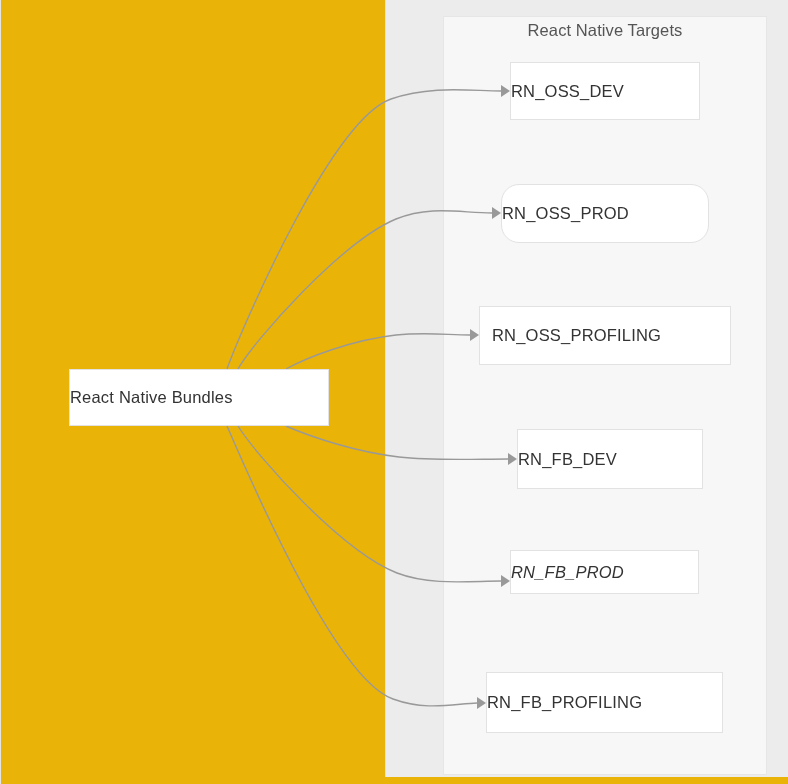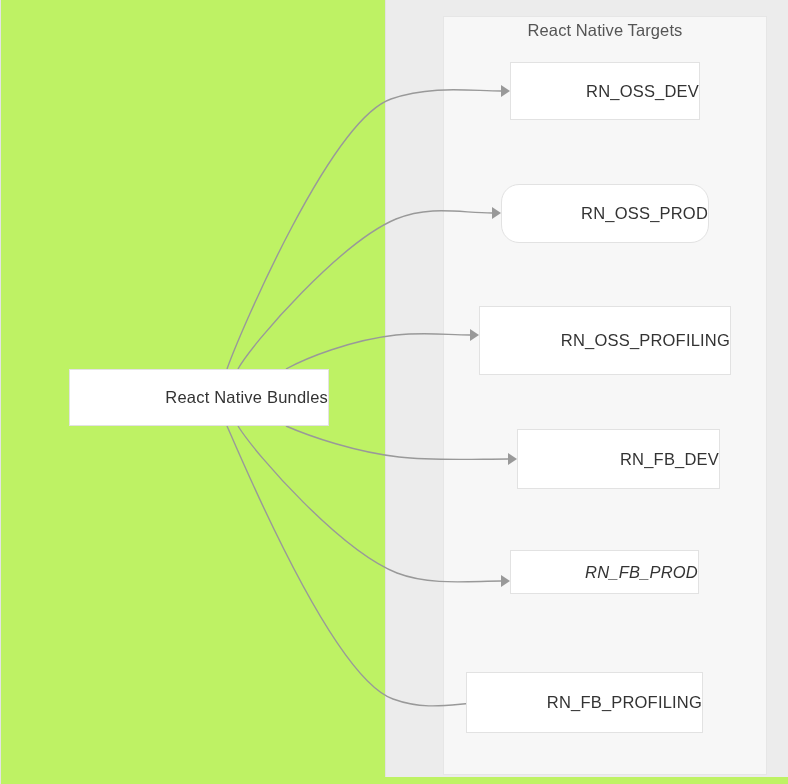--- a/index.html
+++ b/index.html
@@ -7,21 +7,21 @@
     padding: 0;
     background: #ffffff;
   }
   body {
     font-family: "Liberation Sans", sans-serif;
   }
   #canvas {
     position: relative;
     width: 788px;
     height: 784px;
-    background: #bef264;
+    background: #eab308;
     border-left: 1px solid #e4e4e4;
     box-sizing: border-box;
     overflow: hidden;
   }
   
   #cluster-band {
     position: absolute;
     left: 384px;
     top: 0px;
     width: 404px;
@@ -68,21 +68,21 @@
     fill: #999999;
     stroke: none;
   }
   .node {
     position: absolute;
     background: #ffffff;
     border: 1px solid #e2e2e2;
     box-sizing: border-box;
     display: flex;
     align-items: center;
-    justify-content: flex-end;
+    justify-content: flex-start;
     font-size: 16.5px;
     color: #333333;
     letter-spacing: 0.2px;
     white-space: nowrap;
   }
   .node-label {
     pointer-events: none;
   }
 </style>
 </head>
@@ -118,27 +118,27 @@
   <div id="nodes">
       <div class="node" style="left: 68px; top: 369px; width: 260px; height: 57px;">
         <span class="node-label">React Native Bundles</span>
       </div>
       <div class="node" style="left: 509px; top: 62px; width: 190px; height: 58px;">
         <span class="node-label">RN_OSS_DEV</span>
       </div>
       <div class="node" style="left: 500px; top: 184px; width: 208px; height: 59px; border-radius: 18px;">
         <span class="node-label">RN_OSS_PROD</span>
       </div>
-      <div class="node" style="left: 478px; top: 306px; width: 252px; height: 69px;">
+      <div class="node" style="left: 478px; top: 306px; width: 252px; height: 59px; padding-left: 12px;">
         <span class="node-label">RN_OSS_PROFILING</span>
       </div>
-      <div class="node" style="left: 516px; top: 429px; width: 203px; height: 60px;">
+      <div class="node" style="left: 516px; top: 429px; width: 186px; height: 60px;">
         <span class="node-label">RN_FB_DEV</span>
       </div>
       <div class="node" style="left: 509px; top: 550px; width: 189px; height: 44px; font-style: italic;">
         <span class="node-label">RN_FB_PROD</span>
       </div>
-      <div class="node" style="left: 465px; top: 672px; width: 237px; height: 61px; padding-left: 33px;">
+      <div class="node" style="left: 485px; top: 672px; width: 237px; height: 61px;">
         <span class="node-label">RN_FB_PROFILING</span>
       </div>
     </div>
 
 </div>
 
 </body></html>

